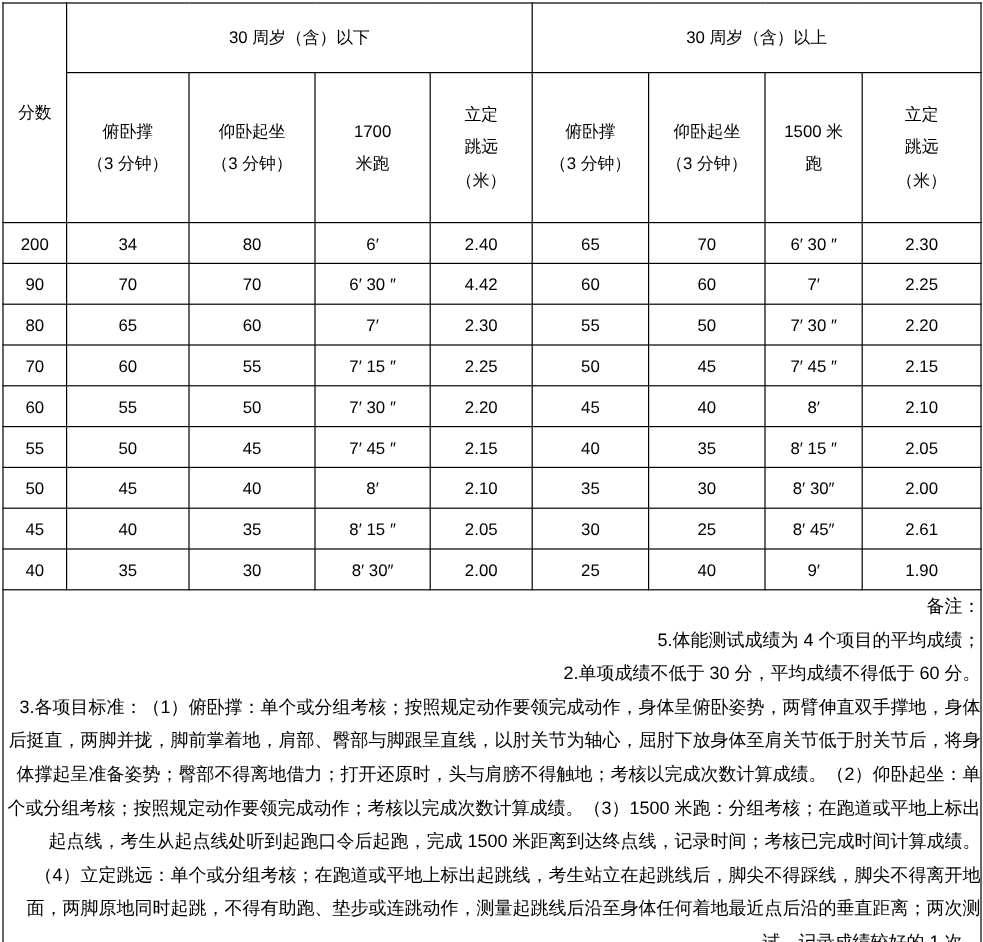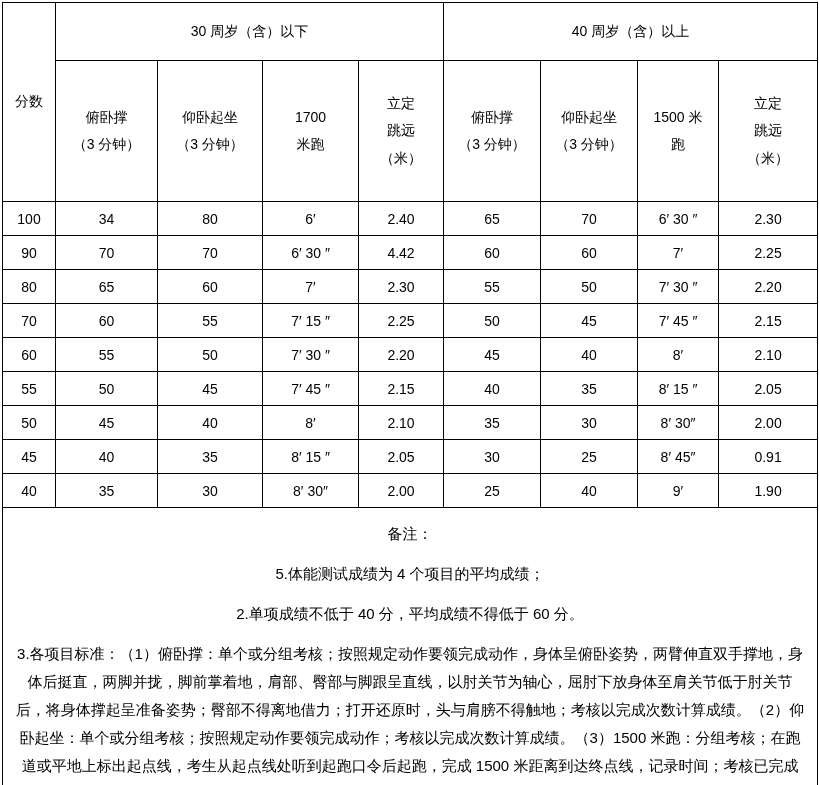--- a/index.html
+++ b/index.html
@@ -34,38 +34,38 @@
   col.c0 { width: 53px; }
   col.c1 { width: 102px; }
   col.c2 { width: 105px; }
   col.c3 { width: 96px; }
   col.c4 { width: 85px; }
   col.c5 { width: 97px; }
   col.c6 { width: 97px; }
   col.c7 { width: 81px; }
   col.c8 { width: 99px; }
   tr.group-row { height: 58px; }
-  tr.sub-row   { height: 141px; }
+  tr.sub-row   { height: 125px; }
   tr.sub-row th { line-height: 1.95; }
   tbody.data-body tr { height: 34px; }
   td.time-cell {
     text-align: left;
     padding-left: 8px;
   }
   td.notes-cell {
     text-align: left;
     vertical-align: top;
     padding: 6px 10px 4px 10px;
     height: 290px;
   }
   .notes p {
-    margin: 12px;
+    margin: 0;
     font-size: 15px;
     line-height: 28px;
-    text-align: center;
+    text-align: right;
     word-break: break-all;
   }
 </style>
 </head>
 <body>
 
 <div class="page">
   <table class="score-table">
     <colgroup>
       <col class="c0">
@@ -75,36 +75,36 @@
         <col class="c4">
       <col class="c5">
         <col class="c6">
         <col class="c7">
         <col class="c8">
     </colgroup>
     <thead>
       <tr class="group-row">
         <th rowspan="2">分数</th>
         <th colspan="4">30 周岁（含）以下</th>
-        <th colspan="4">40 周岁（含）以上</th>
+        <th colspan="4">30 周岁（含）以上</th>
       </tr>
       <tr class="sub-row">
           <th><span>俯卧撑</span><br><span>（3 分钟）</span></th>
           <th><span>仰卧起坐</span><br><span>（3 分钟）</span></th>
           <th><span>1700</span><br><span>米跑</span></th>
           <th><span>立定</span><br><span>跳远</span><br><span>（米）</span></th>
           <th><span>俯卧撑</span><br><span>（3 分钟）</span></th>
           <th><span>仰卧起坐</span><br><span>（3 分钟）</span></th>
           <th><span>1500 米</span><br><span>跑</span></th>
           <th><span>立定</span><br><span>跳远</span><br><span>（米）</span></th>
         </tr>
     </thead>
     <tbody class="data-body">
         <tr>
-          <td>100</td>
+          <td>200</td>
           <td>34</td>
           <td>80</td>
           <td class="time-cell">6′</td>
           <td>2.40</td>
           <td>65</td>
           <td>70</td>
           <td class="time-cell">6′ 30 ″</td>
           <td>2.30</td>
         </tr>
         <tr>
@@ -175,40 +175,40 @@
         </tr>
         <tr>
           <td>45</td>
           <td>40</td>
           <td>35</td>
           <td class="time-cell">8′ 15 ″</td>
           <td>2.05</td>
           <td>30</td>
           <td>25</td>
           <td class="time-cell">8′ 45″</td>
-          <td>0.91</td>
+          <td>2.61</td>
         </tr>
         <tr>
           <td>40</td>
           <td>35</td>
           <td>30</td>
           <td class="time-cell">8′ 30″</td>
           <td>2.00</td>
           <td>25</td>
           <td>40</td>
           <td class="time-cell">9′</td>
           <td>1.90</td>
         </tr>
       </tbody>
     <tbody>
       <tr>
         <td colspan="9" class="notes-cell">
           <div class="notes">
             <p>备注：</p>
             <p>5.体能测试成绩为 4 个项目的平均成绩；</p>
-            <p>2.单项成绩不低于 40 分，平均成绩不得低于 60 分。</p>
+            <p>2.单项成绩不低于 30 分，平均成绩不得低于 60 分。</p>
             <p>3.各项目标准：（1）俯卧撑：单个或分组考核；按照规定动作要领完成动作，身体呈俯卧姿势，两臂伸直双手撑地，身体后挺直，两脚并拢，脚前掌着地，肩部、臀部与脚跟呈直线，以肘关节为轴心，屈肘下放身体至肩关节低于肘关节后，将身体撑起呈准备姿势；臀部不得离地借力；打开还原时，头与肩膀不得触地；考核以完成次数计算成绩。（2）仰卧起坐：单个或分组考核；按照规定动作要领完成动作；考核以完成次数计算成绩。（3）1500 米跑：分组考核；在跑道或平地上标出起点线，考生从起点线处听到起跑口令后起跑，完成 1500 米距离到达终点线，记录时间；考核已完成时间计算成绩。（4）立定跳远：单个或分组考核；在跑道或平地上标出起跳线，考生站立在起跳线后，脚尖不得踩线，脚尖不得离开地面，两脚原地同时起跳，不得有助跑、垫步或连跳动作，测量起跳线后沿至身体任何着地最近点后沿的垂直距离；两次测试，记录成绩较好的 1 次。</p>
           </div>
         </td>
       </tr>
     </tbody>
   </table>
 </div>
 
 </body></html>

